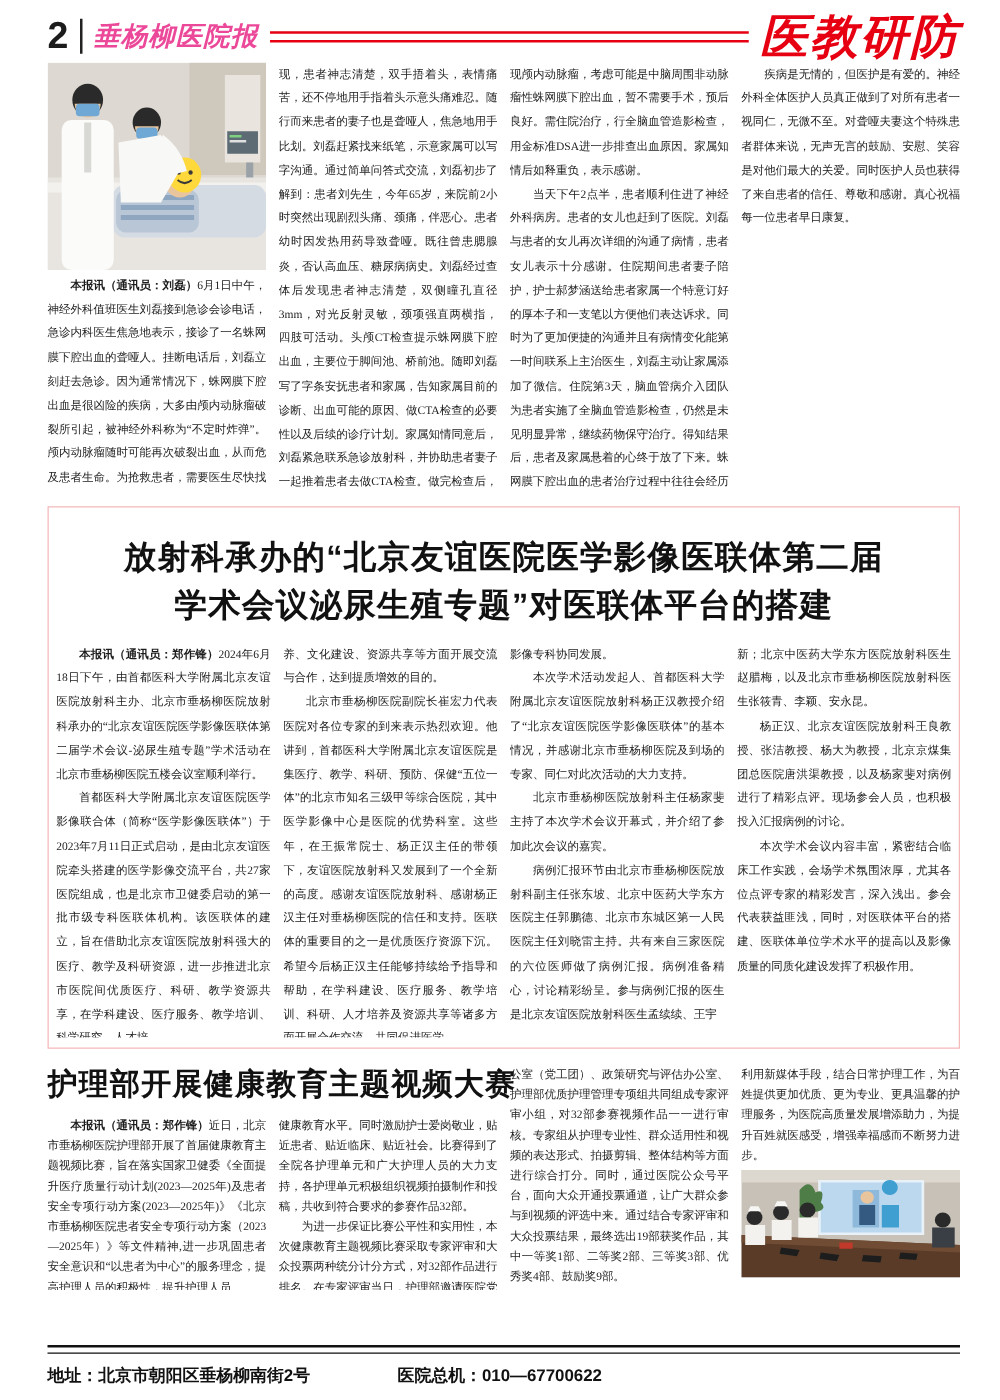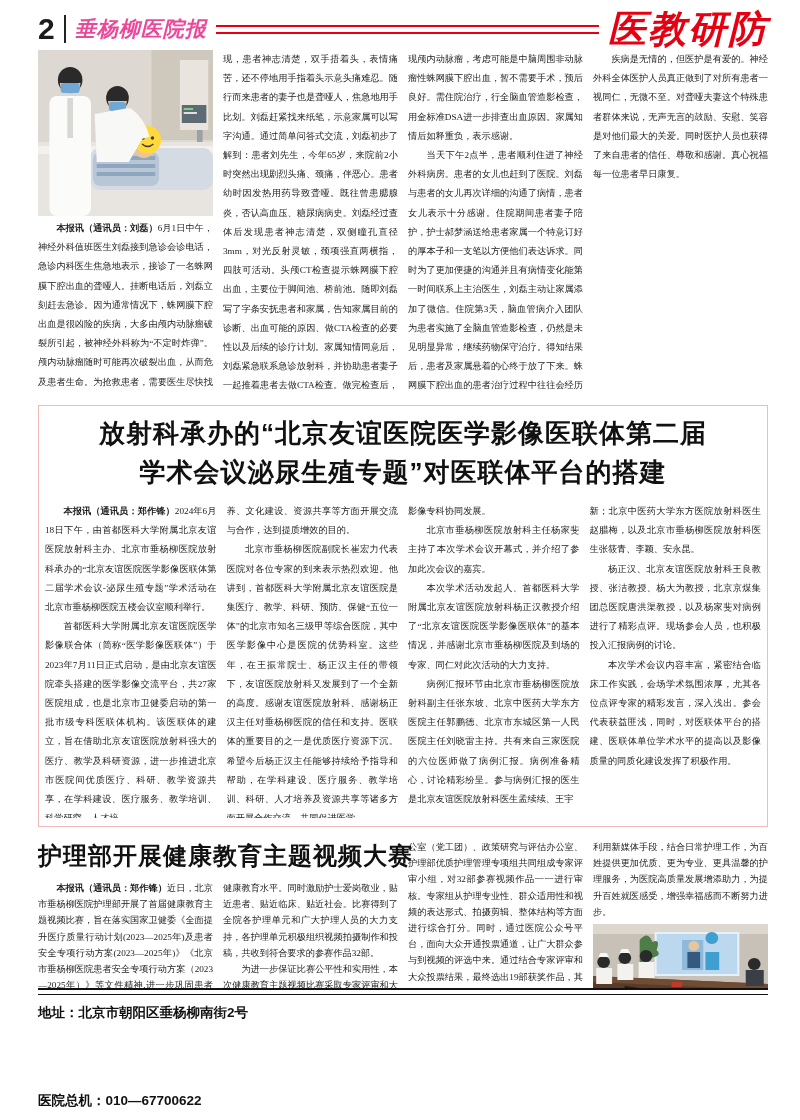--- a/index.html
+++ b/index.html
@@ -22,42 +22,42 @@
         font-size:30px;line-height:42px;letter-spacing:2px;}
   .cols{display:flex;gap:10px;}
   .col{flex:1 1 0;font-size:9.2px;line-height:19.2px;text-align:justify;overflow:hidden;}
   .col p{margin:0;text-indent:2em;}
   .col p.cont{text-indent:0;}
   .col b{font-family:"Liberation Sans","DejaVu Sans",sans-serif;}
   .a1-cols{height:345px;margin-top:2px;}
   .photo1{display:block;width:100%;height:166px;margin-bottom:3px;}
 
   
-  .a2-box{margin-top:10px;border:1px solid #f4b9b9;padding:6px 6px 8px;}
+  .a2-box{margin-top:10px;border:1px solid #f4b9b9;padding:18px 6px 8px;}
   .a2-title{margin:2px 0 10px;text-align:center;color:#111;
         font-family:"Liberation Sans","DejaVu Sans",sans-serif;font-weight:900;
         font-size:26px;line-height:39px;letter-spacing:1px;}
   .a2-cols{height:316px;}
 
   
   .a3{margin-top:12px;display:flex;gap:10px;height:184px;overflow:hidden;}
   .a3-left{width:360px;flex:none;}
   .a3-title{margin:2px 0 9px;color:#111;white-space:nowrap;
         font-family:"Liberation Sans","DejaVu Sans",sans-serif;font-weight:900;
         font-size:24px;line-height:30px;letter-spacing:1px;}
   .a3 .col{line-height:16.2px;}
   .a3-left-cols{height:140px;}
   .a3-right{flex:1;display:flex;gap:10px;}
   .photo2{display:block;width:100%;height:86px;margin-top:4px;}
 
   
   .footer{position:absolute;left:38px;right:32px;bottom:10px;background:#fff;}
   .fline{height:4px;border-top:2px solid #111;border-bottom:1px solid #111;margin-bottom:9px;}
   .ftext{display:flex;gap:70px;font-family:"Liberation Sans","DejaVu Sans",sans-serif;
-        font-weight:700;font-size:13.5px;color:#111;flex-direction:column;}
+        font-weight:700;font-size:13.5px;color:#111;}
 </style>
 </head>
 <body>
 
 <div class="page">
   <div class="inner">
 
     <div class="hdr">
       <span class="pagenum">2</span>
       <span class="hbar"></span>
@@ -129,22 +129,22 @@
         <div class="col">
             <p><b>本报讯（通讯员：郑作锋）</b>2024年6月18日下午，由首都医科大学附属北京友谊医院放射科主办、北京市垂杨柳医院放射科承办的“北京友谊医院医学影像医联体第二届学术会议-泌尿生殖专题”学术活动在北京市垂杨柳医院五楼会议室顺利举行。</p>
             <p>首都医科大学附属北京友谊医院医学影像联合体（简称“医学影像医联体”）于2023年7月11日正式启动，是由北京友谊医院牵头搭建的医学影像交流平台，共27家医院组成，也是北京市卫健委启动的第一批市级专科医联体机构。该医联体的建立，旨在借助北京友谊医院放射科强大的医疗、教学及科研资源，进一步推进北京市医院间优质医疗、科研、教学资源共享，在学科建设、医疗服务、教学培训、科学研究、人才培</p>
           </div>
         <div class="col">
             <p class="cont">养、文化建设、资源共享等方面开展交流与合作，达到提质增效的目的。</p>
             <p>北京市垂杨柳医院副院长崔宏力代表医院对各位专家的到来表示热烈欢迎。他讲到，首都医科大学附属北京友谊医院是集医疗、教学、科研、预防、保健“五位一体”的北京市知名三级甲等综合医院，其中医学影像中心是医院的优势科室。这些年，在王振常院士、杨正汉主任的带领下，友谊医院放射科又发展到了一个全新的高度。感谢友谊医院放射科、感谢杨正汉主任对垂杨柳医院的信任和支持。医联体的重要目的之一是优质医疗资源下沉。希望今后杨正汉主任能够持续给予指导和帮助，在学科建设、医疗服务、教学培训、科研、人才培养及资源共享等诸多方面开展合作交流，共同促进医学</p>
           </div>
         <div class="col">
             <p class="cont">影像专科协同发展。</p>
+            <p>本次学术活动发起人、首都医科大学附属北京友谊医院放射科杨正汉教授介绍了“北京友谊医院医学影像医联体”的基本情况，并感谢北京市垂杨柳医院及到场的专家、同仁对此次活动的大力支持。</p>
             <p>北京市垂杨柳医院放射科主任杨家斐主持了本次学术会议开幕式，并介绍了参加此次会议的嘉宾。</p>
-            <p>本次学术活动发起人、首都医科大学附属北京友谊医院放射科杨正汉教授介绍了“北京友谊医院医学影像医联体”的基本情况，并感谢北京市垂杨柳医院及到场的专家、同仁对此次活动的大力支持。</p>
             <p>病例汇报环节由北京市垂杨柳医院放射科副主任张东坡、北京中医药大学东方医院主任郭鹏德、北京市东城区第一人民医院主任刘晓雷主持。共有来自三家医院的六位医师做了病例汇报。病例准备精心，讨论精彩纷呈。参与病例汇报的医生是北京友谊医院放射科医生孟续续、王宇</p>
           </div>
         <div class="col">
             <p class="cont">新；北京中医药大学东方医院放射科医生赵腊梅，以及北京市垂杨柳医院放射科医生张筱青、李颖、安永昆。</p>
             <p>杨正汉、北京友谊医院放射科王良教授、张洁教授、杨大为教授，北京京煤集团总医院唐洪渠教授，以及杨家斐对病例进行了精彩点评。现场参会人员，也积极投入汇报病例的讨论。</p>
             <p>本次学术会议内容丰富，紧密结合临床工作实践，会场学术氛围浓厚，尤其各位点评专家的精彩发言，深入浅出。参会代表获益匪浅，同时，对医联体平台的搭建、医联体单位学术水平的提高以及影像质量的同质化建设发挥了积极作用。</p>
           </div>
       </div>
     </div>
 

